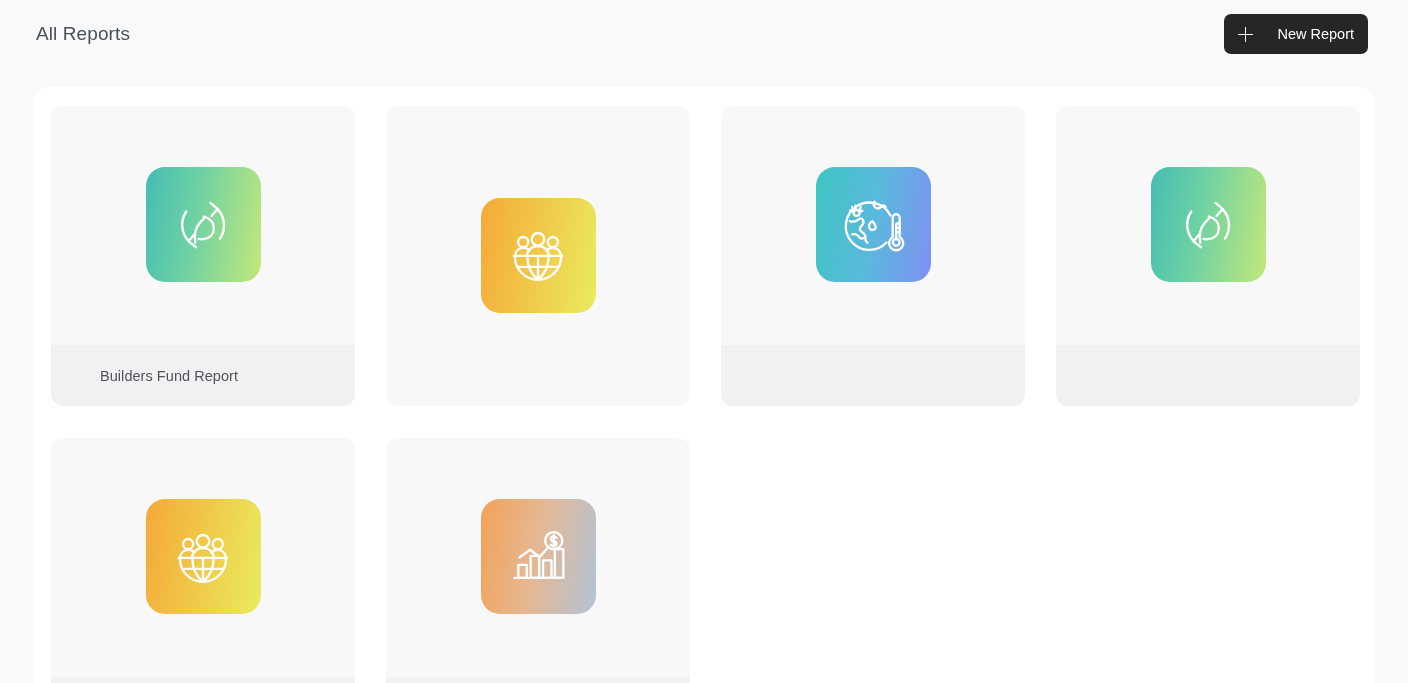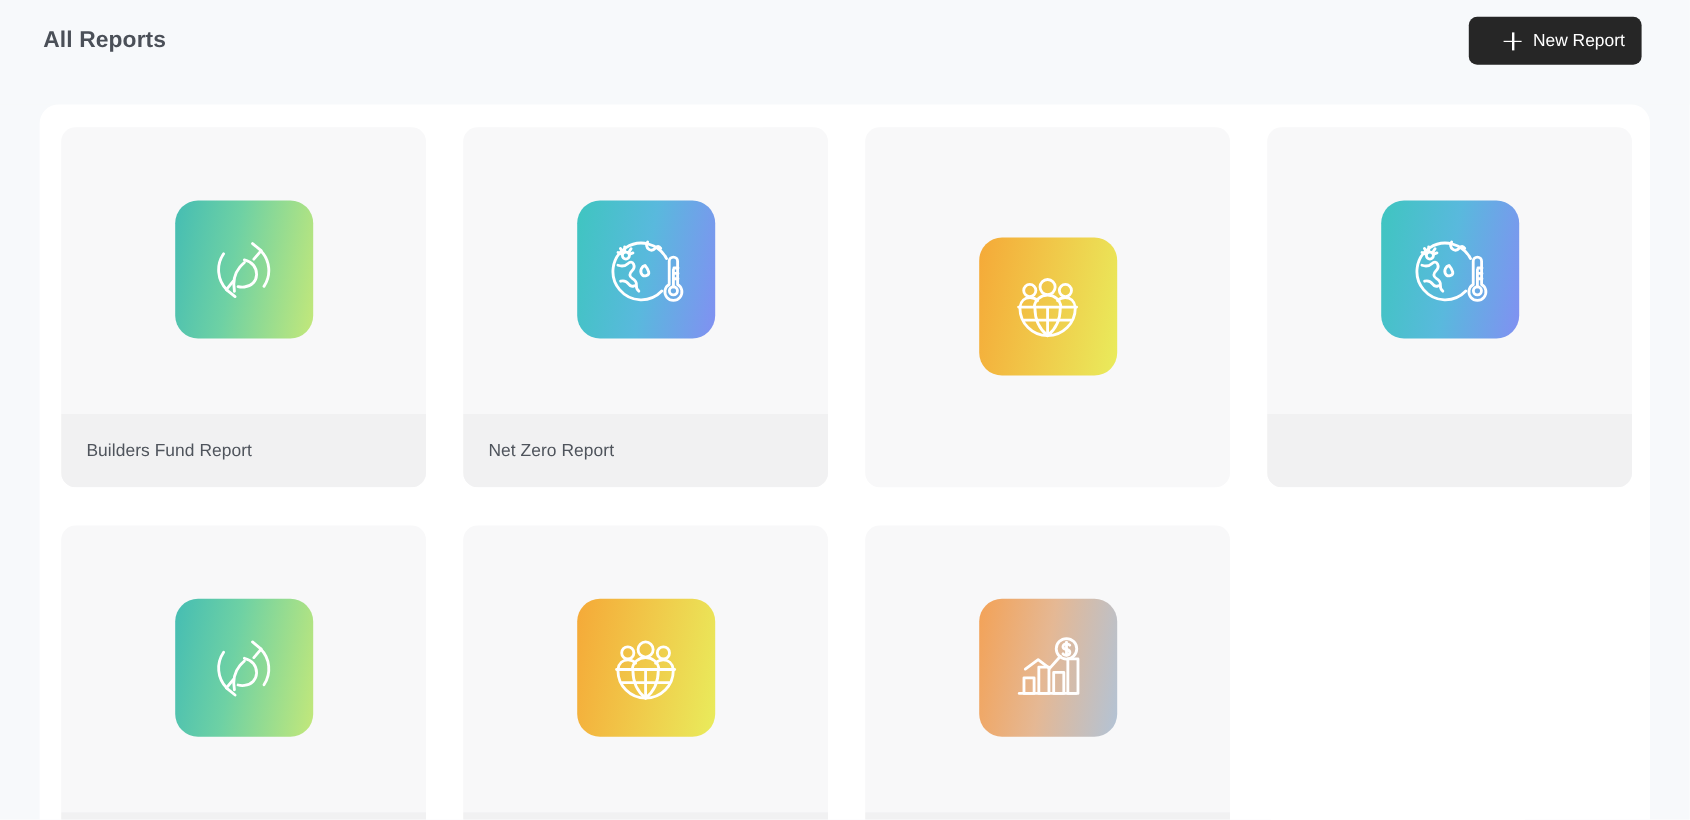--- a/index.html
+++ b/index.html
@@ -25,38 +25,38 @@
     display: flex;
     align-items: center;
     background: #f7f9fb;
   }
 
   .page-title {
     position: absolute;
     left: 36px;
     top: 22px;
     font-size: 19px;
-    font-weight: 700;
+    font-weight: 400;
     color: #4b5058;
     letter-spacing: 0.1px;
     line-height: 24px;
   }
 
   .new-report-btn {
     position: absolute;
     left: 1224px;
     top: 14px;
     width: 144px;
     height: 40px;
     background: #262626;
     border: none;
     border-radius: 7px;
     display: flex;
     align-items: center;
-    justify-content: flex-end;
+    justify-content: space-between;
     gap: 9px;
     cursor: pointer;
     padding: 0 14px;
   }
 
   .new-report-btn .plus-icon {
     width: 15px;
     height: 15px;
     position: relative;
     flex: 0 0 auto;
@@ -140,20 +140,21 @@
 
   .card-title {
     font-size: 14.5px;
     font-weight: 400;
     color: #4f545c;
     line-height: 20px;
     letter-spacing: 0.05px;
     white-space: nowrap;
     overflow: hidden;
     text-overflow: ellipsis;
+    margin-left: 28px;
   }
 
   
   .icon-tile {
     width: 115px;
     height: 115px;
     border-radius: 19px;
     display: flex;
     align-items: center;
     justify-content: center;
@@ -195,42 +196,20 @@
               <path d="M19.5 46.6A21 21 0 0 1 17.2 20"></path>
               <path d="M38.6 12.4l6.4 5.3-5.4 6.3"></path>
               <path d="M25.7 51.7l-6.5-5.2 5.3-6.4"></path>
               <path d="M32.6 24.5c5.7 1.3 9.2 5.6 9 11.1-.2 4.8-3.7 8.4-9 9-1.6.2-3.2.1-4.7-.3"></path>
               <path d="M25.2 47.8c-1.3-7 .2-13.3 4-17.9 1.1-1.3 2.3-2.4 3.4-3.4"></path>
             </svg>
           </div>
         </div>
         <div class="card-footer">
           <div class="card-title">Builders Fund Report</div>
-        </div>
-      </div>
-      <div class="report-card">
-        <div class="card-body">
-          <div class="icon-tile grad-globe-thermo">
-            <svg viewBox="0 0 64 64" fill="none" stroke="#ffffff" stroke-width="2.1" stroke-linecap="round" stroke-linejoin="round">
-              <path d="M47.5 23.5A21 21 0 1 0 44 47.6"></path>
-              <path d="M11.5 28.5c3 1 5.4.6 7.3-1.2 1.7-1.6 3.4-1.6 4.3.3.9 1.9.2 3.7-1.3 5.2-2 2-2 4 .3 5.4 2.2 1.4 3.4 3 3.1 5.1-.2 1.8.5 3.4 1.8 4.4"></path>
-              <path d="M33.5 11.3c-1.3 2.3-.8 4.2 1 5.4 1.7 1.1 3.4.6 4.8-1 1.3-1.5 2.7-1.5 3.9.2"></path>
-              <path d="M31.6 28.6c1.3 1.6 2.3 3.2 2.7 4.8.3 1.4-.3 2.4-1.8 2.8-1.7.5-3.1-.2-3.8-1.9-.6-1.5-.2-3.2 1.2-4.8z"></path>
-              <path d="M13.5 40.3c2.6-.6 4.6.2 6 2.2 1.1 1.6 2.5 2 4.2 1.1"></path>
-              <path d="M16.5 14.9l.1 2.6M13.4 16.1l1.3 2.3M11.6 19l2.4 1.1M21.2 16.3l-1.4 2.2M22.6 19.3l-2.4 1"></path>
-              <circle cx="17.4" cy="21.3" r="2.6"></circle>
-              <path d="M49.5 25.5a3.1 3.1 0 0 1 6.2 0v17.2a6.3 6.3 0 1 1-6.2 0z"></path>
-              <circle cx="52.6" cy="47.4" r="3"></circle>
-              <path d="M52.6 44.5V31.8"></path>
-              <path d="M56 30.5h-3M56 34.5h-3M56 38.5h-3"></path>
-            </svg>
-          </div>
-        </div>
-        <div class="card-footer">
-          <div class="card-title">Net Zero Report</div>
         </div>
       </div>
       <div class="report-card">
         <div class="card-body">
           <div class="icon-tile grad-people-globe">
             <svg viewBox="0 0 64 64" fill="none" stroke="#ffffff" stroke-width="2.1" stroke-linecap="round" stroke-linejoin="round">
               <circle cx="32" cy="18" r="5.6"></circle>
               <circle cx="18.8" cy="20.5" r="4.5"></circle>
               <circle cx="45.2" cy="20.5" r="4.5"></circle>
               <path d="M22.1 32.6c.6-5.3 4.8-8.6 9.9-8.6s9.3 3.3 9.9 8.6"></path>

